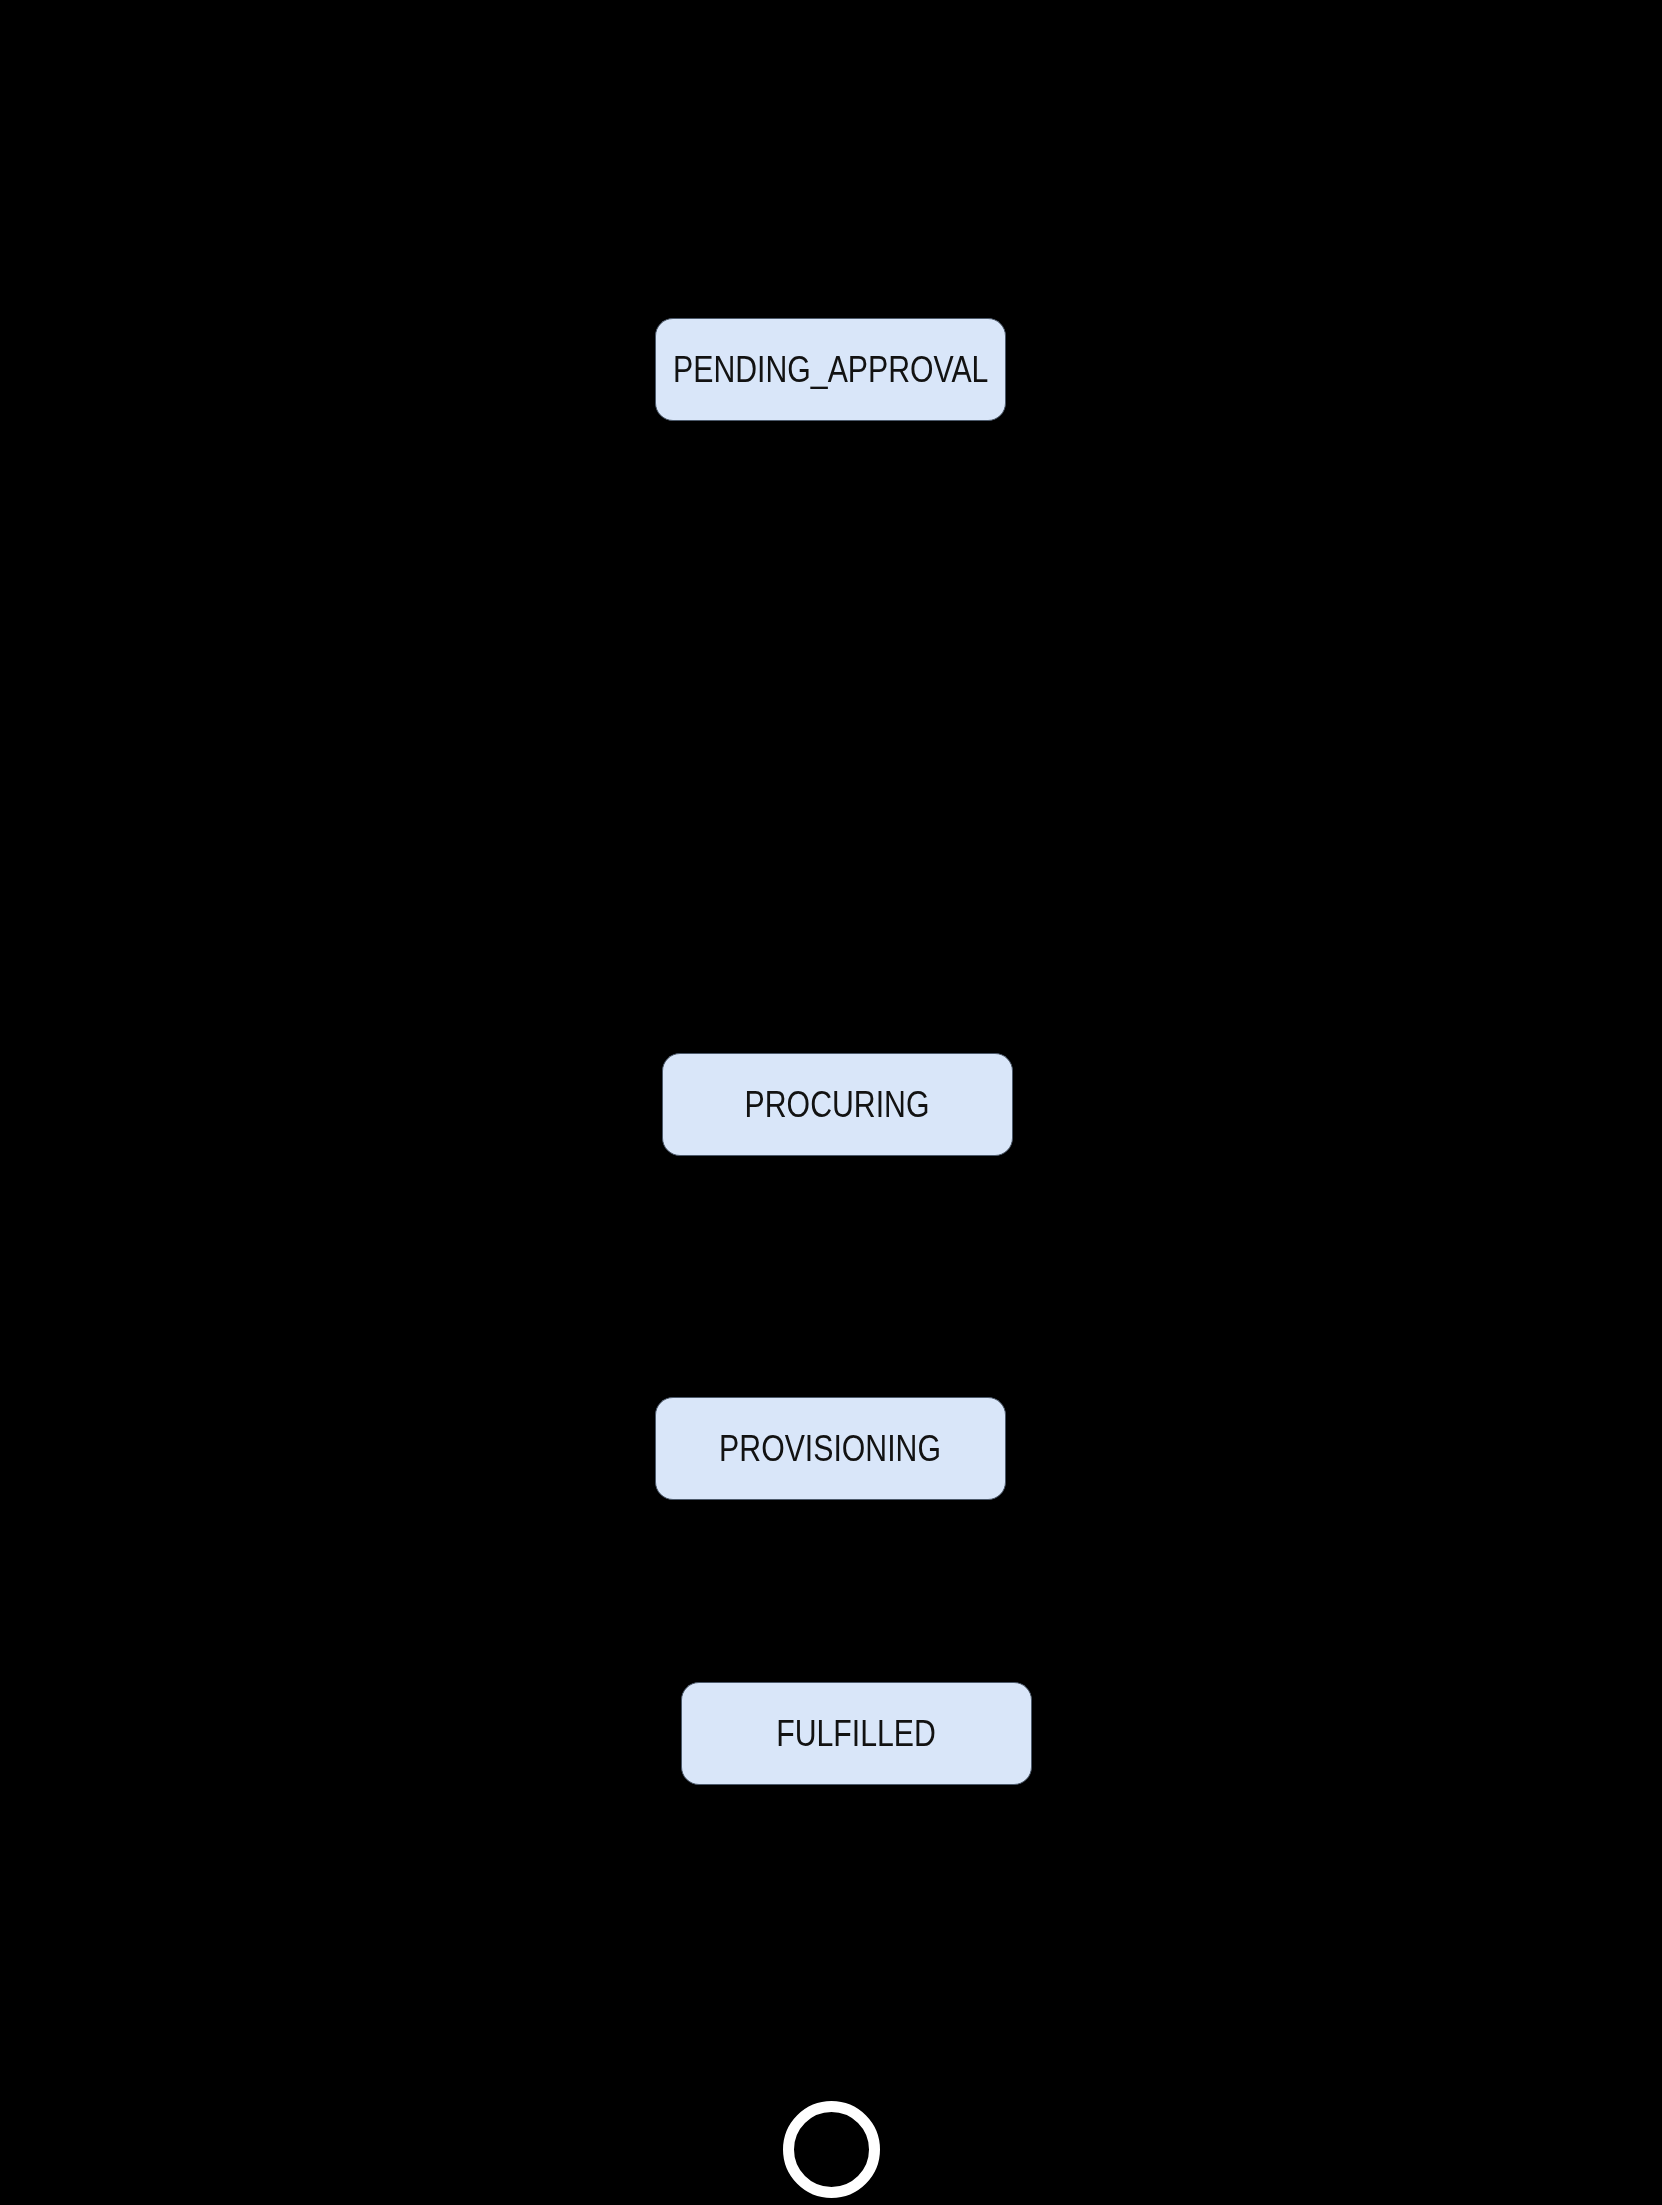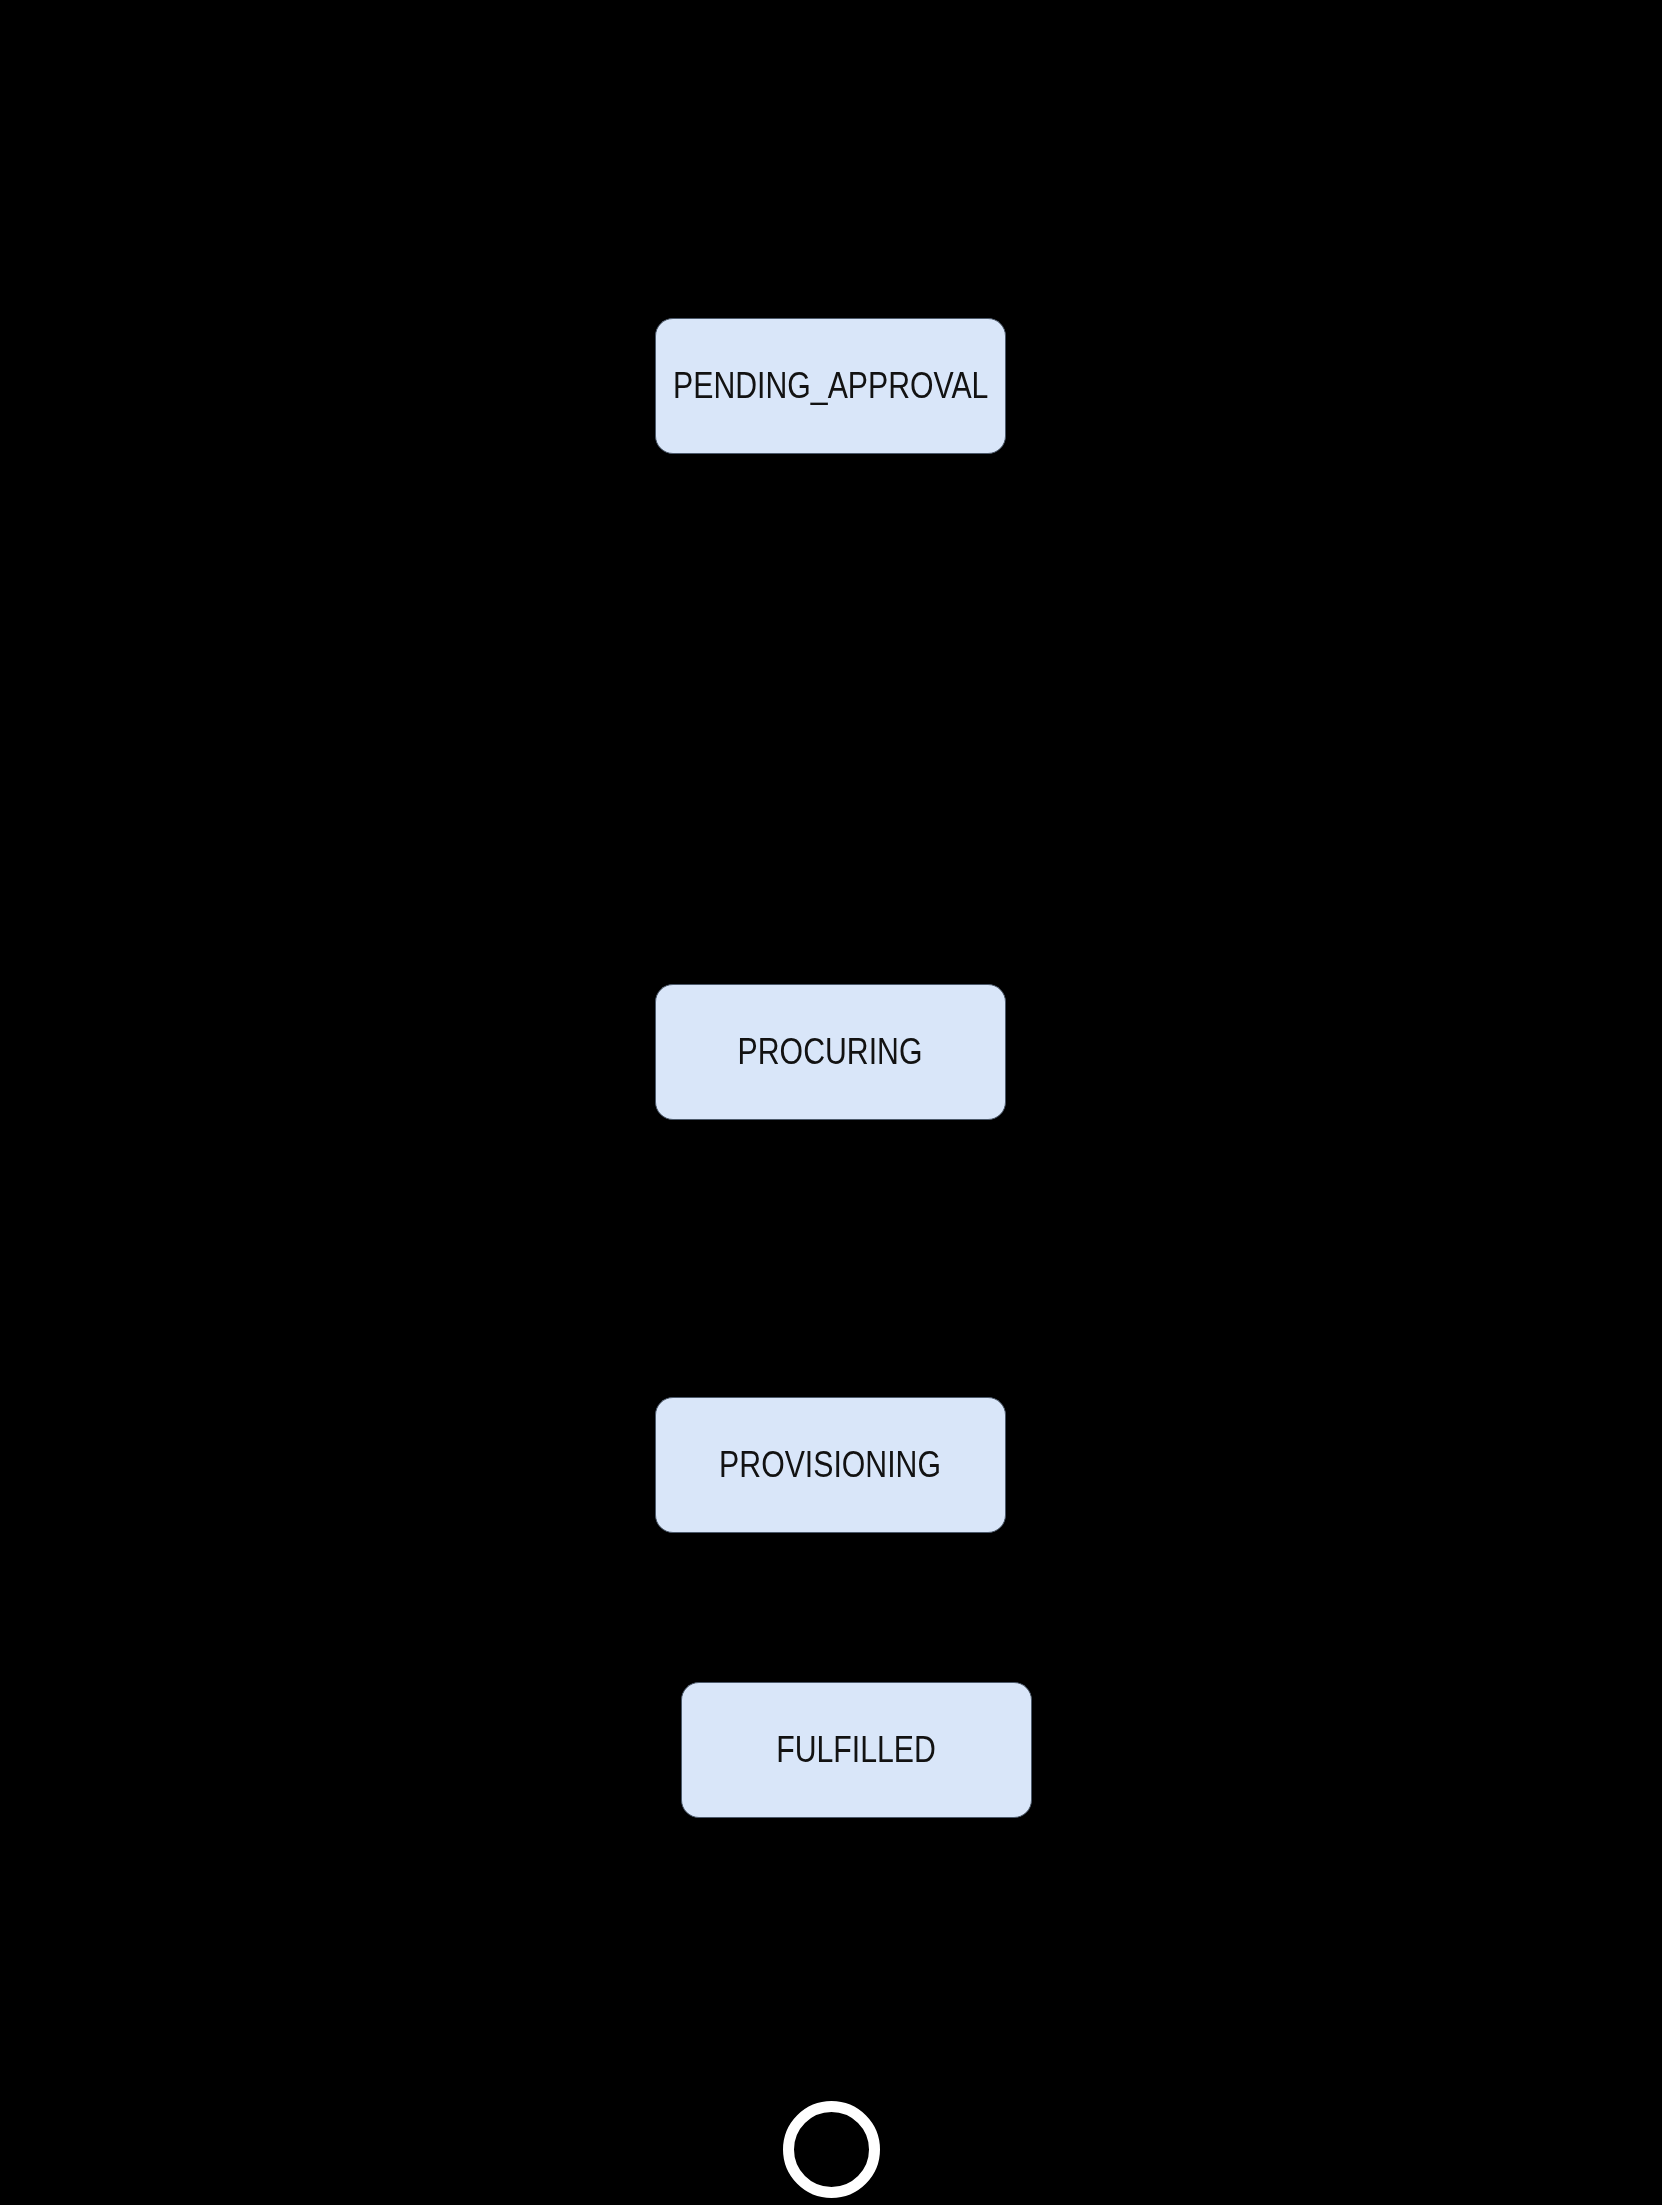--- a/index.html
+++ b/index.html
@@ -12,32 +12,32 @@
     width: 1662px;
     height: 2205px;
     background: #000000;
     overflow: hidden;
     font-family: "Liberation Sans", "DejaVu Sans", sans-serif;
   }
   .state-node {
     position: absolute;
     left: 655px;
     width: 351px;
-    height: 136px;
+    height: 103px;
     box-sizing: border-box;
     background: #d9e6f9;
     border: 1.2px solid #4d5a6b;
     border-radius: 18px;
     display: flex;
     align-items: center;
     justify-content: center;
   }
   .state-node.n0 { top: 318px; }
   .state-node.n1 { top: 676px; }
-  .state-node.n2 { top: 984px; }
+  .state-node.n2 { top: 1053px; margin-left: 7px; }
   .state-node.n3 { top: 1397px; }
   .state-node.n4 { top: 1682px; margin-left: 26px; }
   .state-label {
     display: inline-block;
     font-size: 36px;
     font-weight: 400;
     color: #121212;
     letter-spacing: 0px;
     white-space: nowrap;
     transform: scaleX(0.84);

